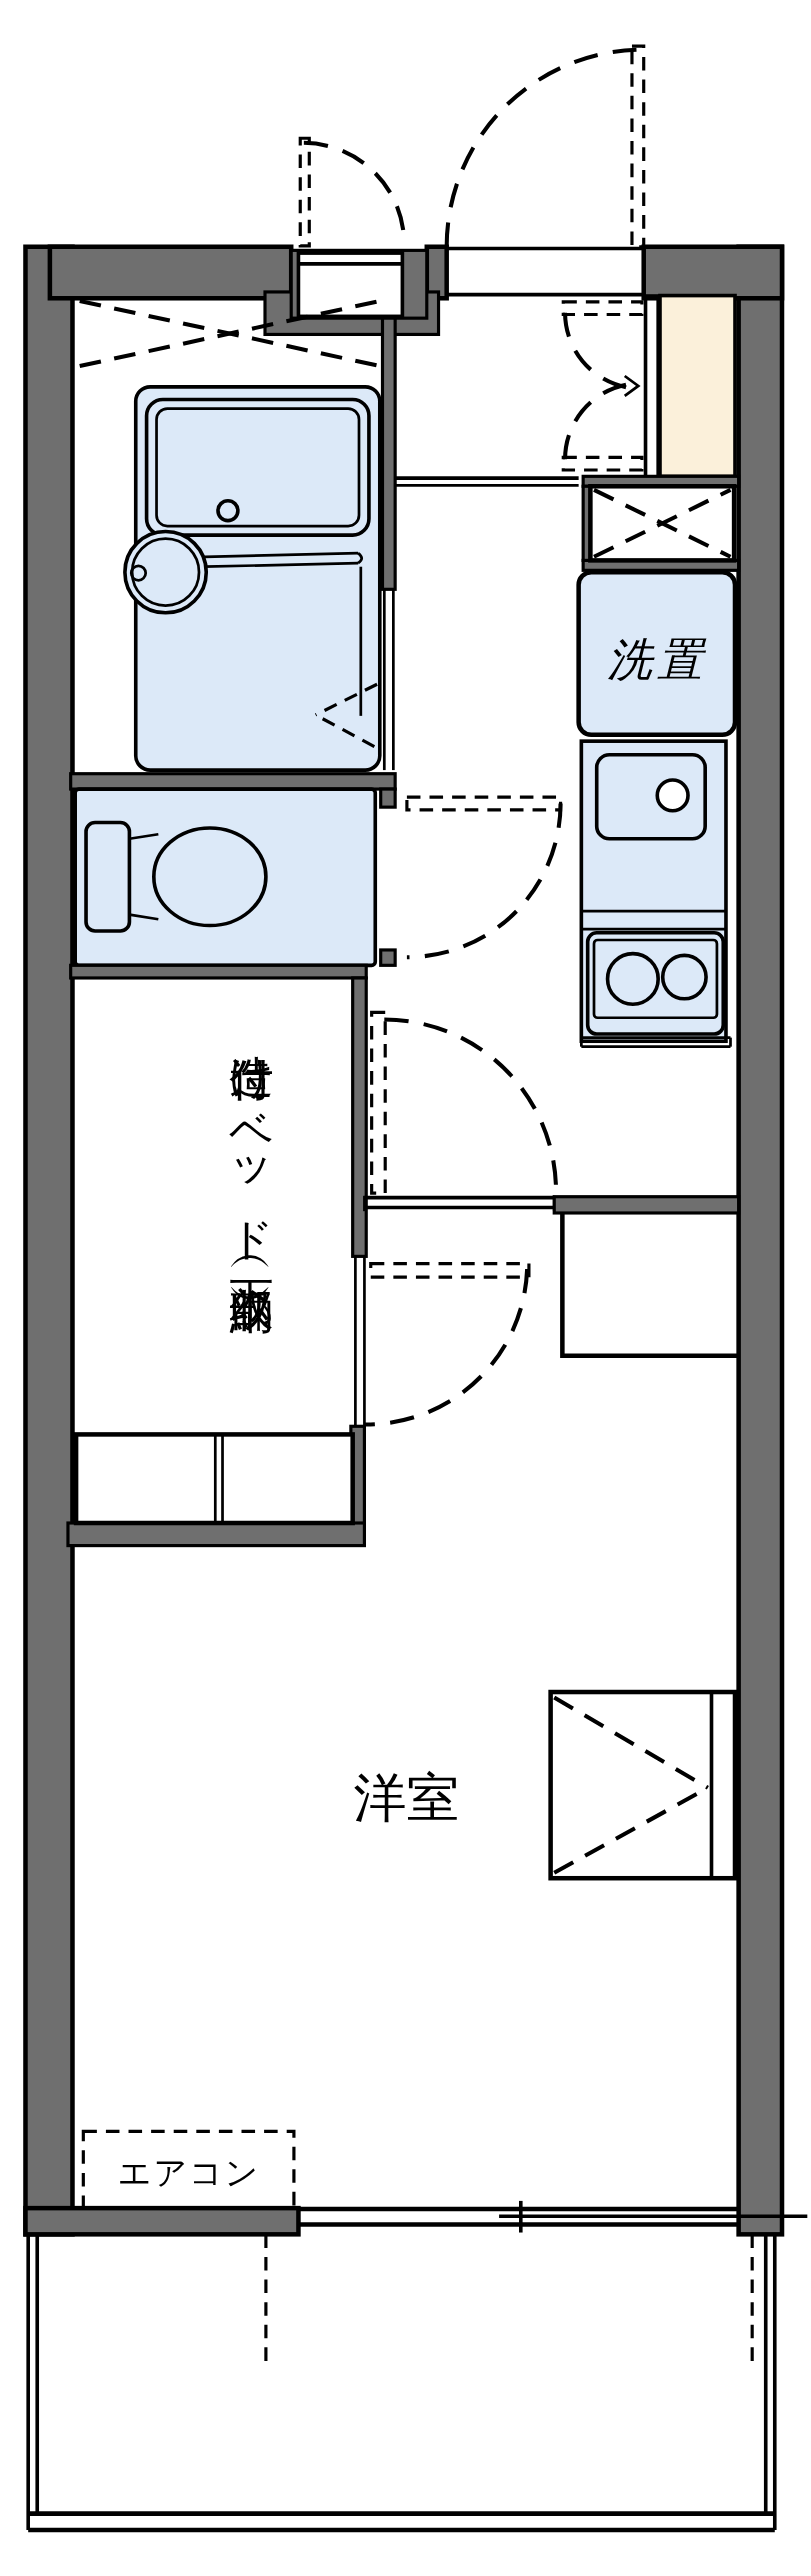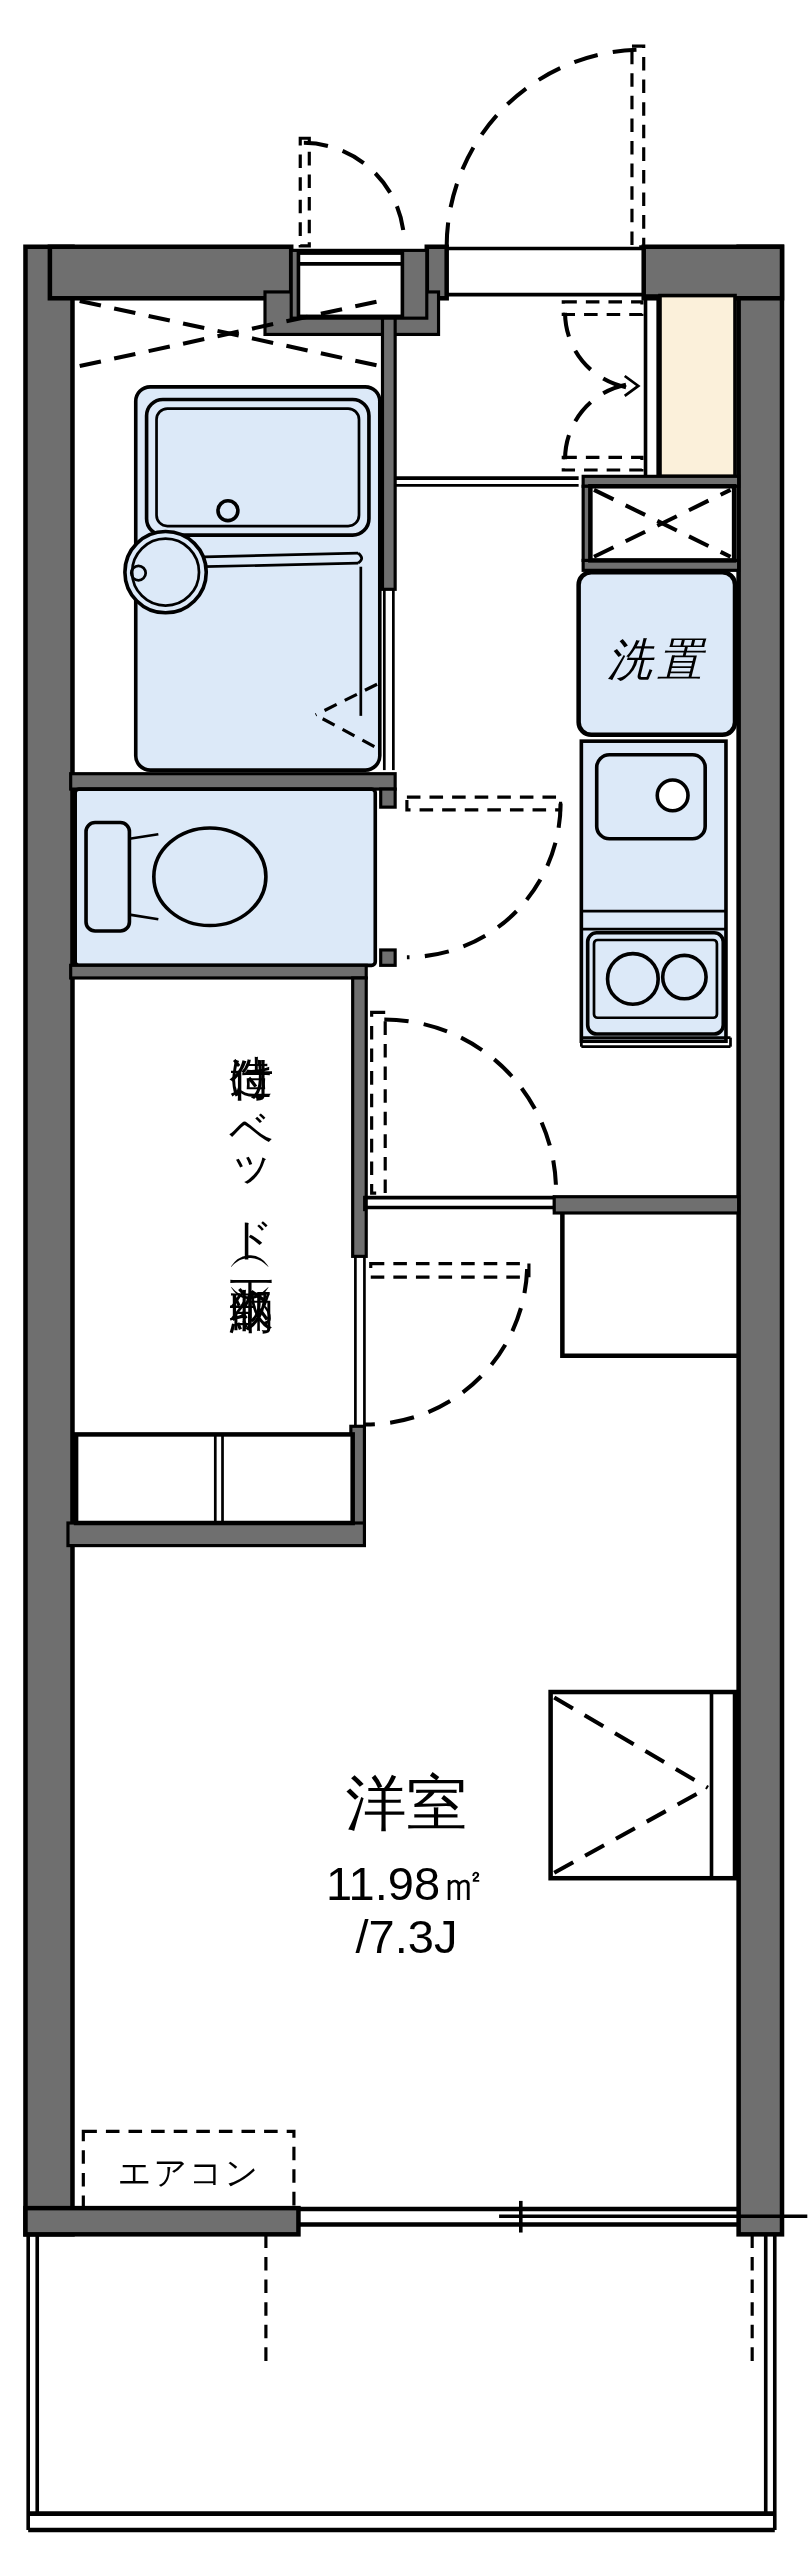--- a/index.html
+++ b/index.html
@@ -15,21 +15,21 @@
     font-family:"Liberation Sans","DejaVu Sans",sans-serif;color:var(--line);
     overflow:hidden;
   }
   .plan svg{position:absolute;left:0;top:0;}
   .lbl{position:absolute;color:var(--line);white-space:pre;}
   .lbl-center{text-align:center;}
   #bed-label{
     writing-mode:vertical-rl;text-orientation:upright;
     font-size:44px;line-height:53px;letter-spacing:3.6px;
   }
-  #room-label{font-size:61px;font-weight:400;}
+  #room-label{font-size:53px;font-weight:400;}
   #area-label,#tatami-label{font-size:47px;}
   #washer-label{font-size:45px;letter-spacing:5.4px;}
   #aircon-label{font-size:33px;letter-spacing:1.8px;}
 
   
   .wall{fill:var(--wall);stroke:var(--line);stroke-width:5;}
   .wallthin{fill:var(--wall);stroke:var(--line);stroke-width:3.5;}
   .ln{stroke:var(--line);fill:none;}
   .w5{stroke-width:5;} .w4{stroke-width:4;} .w3{stroke-width:3;}
   .blue{fill:var(--water);stroke:var(--line);}
@@ -230,20 +230,18 @@
     <path class="ln w4" d="M576,2435 V2470"></path>
   </g>
 </svg>
 
 <div class="lbl" id="bed-label" style="left:145px;top:1020px;width:134px;height:318px;">造付けベッド（下部収納）</div>
 
 <div class="lbl lbl-center" id="washer-label" style="left:583px;top:630px;width:149px;font-style:italic;">洗置</div>
 
 <div class="lbl lbl-center" id="room-label" style="left:298px;top:1763px;width:217px;">洋室</div>
 
-<div class="lbl lbl-center" id="area-label" style="left:289px;top:1853px;width:235px;">11.98㎡</div>
-
-<div class="lbl lbl-center" id="tatami-label" style="left:289px;top:1909px;width:235px;">/7.3J</div>
+
 
 <div class="lbl lbl-center" id="aircon-label" style="left:86px;top:2151px;width:206px;">エアコン</div>
 
 </div>
 
 
 </body></html>

